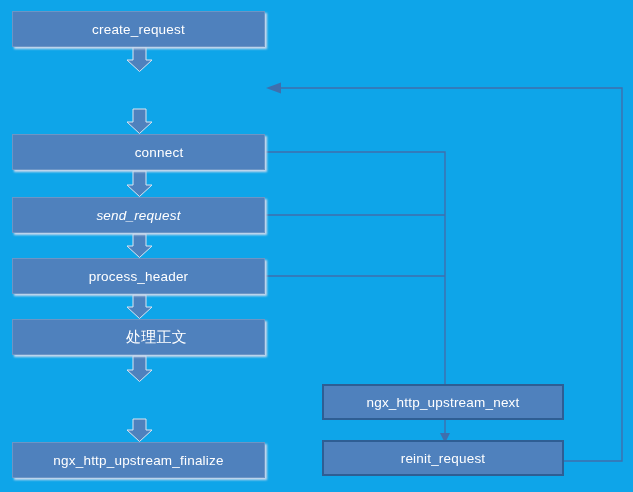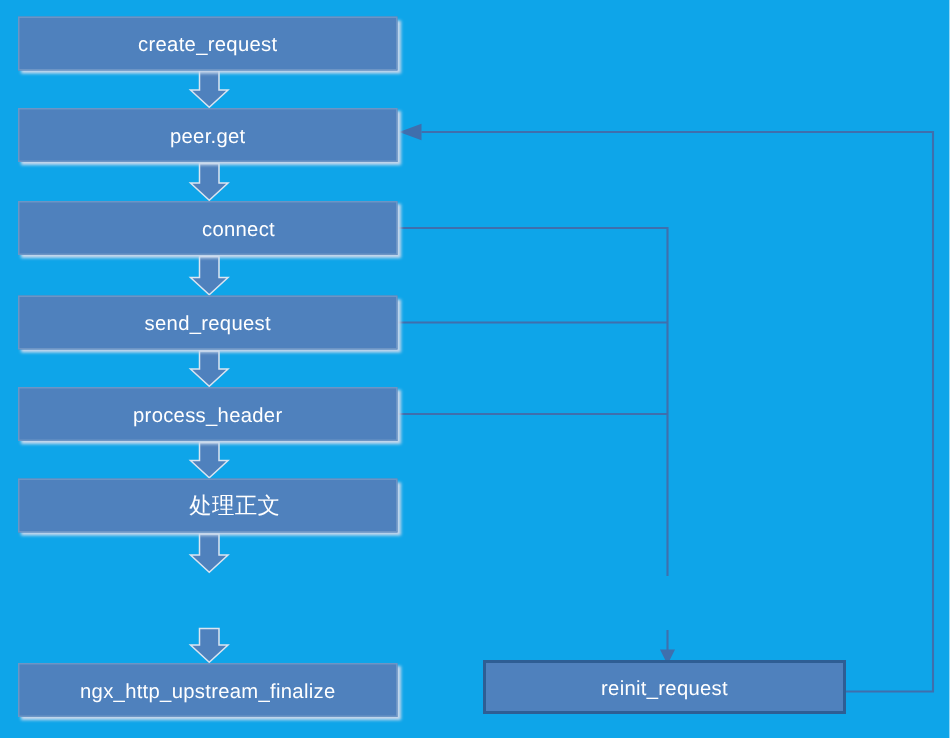--- a/index.html
+++ b/index.html
@@ -49,21 +49,21 @@
     height: 36px;
     border: 2px solid #2e5e94;
   }
   .node-cjk {
     font-family: "Liberation Serif", serif;
     font-size: 15px;
   }
   .y-create   { top: 11px; }
   .y-peerget  { top: 72px; }
   .y-connect  { top: 134px; padding-left: 41px; }
-  .y-sendreq  { top: 197px; }
+  .y-sendreq  { top: 197px; font-style: italic; }
   .y-prochdr  { top: 258px; }
   .y-procbody { top: 319px; padding-left: 36px; }
   .y-peerfree { top: 382px; }
   .y-finalize { top: 442px; }
   .y-upnext   { top: 384px; }
   .y-reinit   { top: 440px; }
 </style>
 </head>
 <body>
 
@@ -89,22 +89,22 @@
       <path d="M133,109 H146 V122 H152 L139.5,133.5 L127,122 H133 Z"></path>
       <path d="M133,171 H146 V185 H152 L139.5,196.5 L127,185 H133 Z"></path>
       <path d="M133,234 H146 V246 H152 L139.5,257.5 L127,246 H133 Z"></path>
       <path d="M133,295 H146 V307 H152 L139.5,318.5 L127,307 H133 Z"></path>
       <path d="M133,356 H146 V370 H152 L139.5,381.5 L127,370 H133 Z"></path>
       <path d="M133,419 H146 V430 H152 L139.5,441.5 L127,430 H133 Z"></path>
     </g>
   </svg>
 
   <div class="node node-left y-create">create_request</div>
-  <div class="node node-left y-peerget">peer.get</div>
   <div class="node node-left y-connect">connect</div>
   <div class="node node-left y-sendreq">send_request</div>
   <div class="node node-left y-prochdr">process_header</div>
   <div class="node node-left node-cjk y-procbody">处理正文</div>
   <div class="node node-left y-finalize">ngx_http_upstream_finalize</div>
 
+  <div class="node node-right y-upnext">ngx_http_upstream_next</div>
   <div class="node node-right y-reinit">reinit_request</div>
 
 </div>
 
 </body></html>

